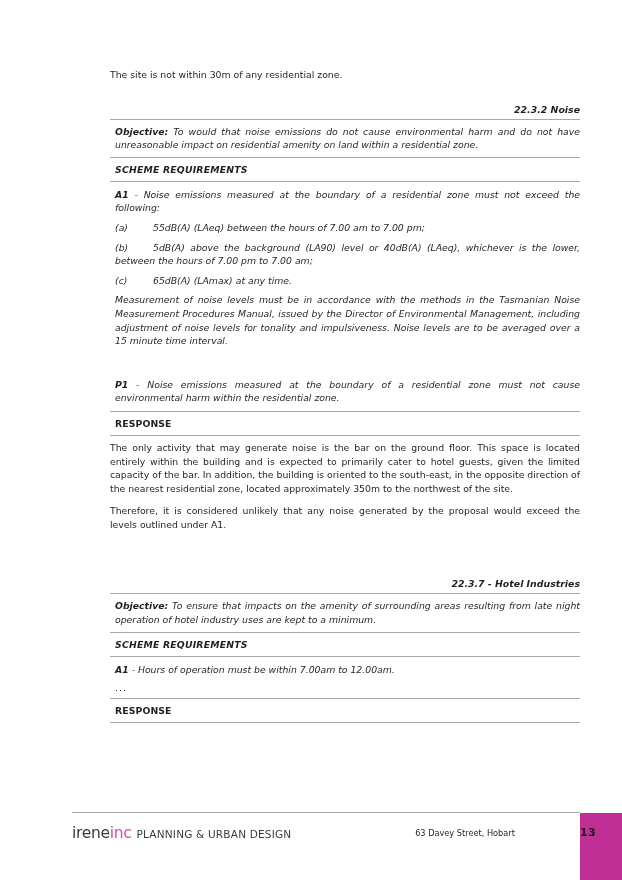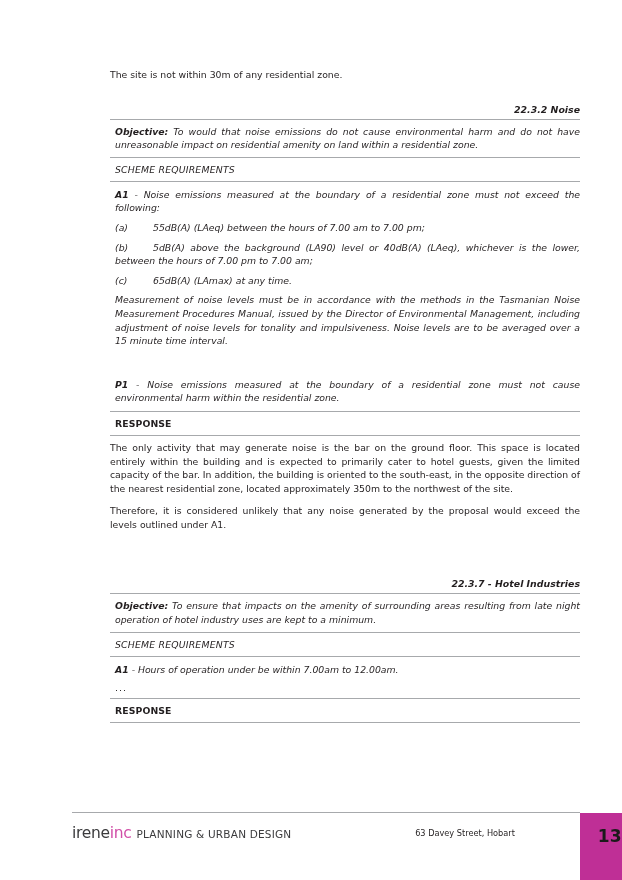--- a/index.html
+++ b/index.html
@@ -71,21 +71,21 @@
     margin: 5px 0 5px 0;
     color: #231f20;
   }
   .obj-para .lead {
     font-weight: bold;
   }
 
   .block-label {
     font-size: 9.3px;
     font-style: italic;
-    font-weight: normal;
+    font-weight: bold;
     letter-spacing: 0.2px;
     line-height: 13px;
     margin: 5px 0 5px 0;
     color: #231f20;
   }
   .block-label.upright {
     font-style: normal;
     font-weight: bold;
     letter-spacing: 0.1px;
   }
@@ -189,22 +189,22 @@
     bottom: 0;
     top: 1px;
     width: 42px;
     background: #bf2f96;
   }
   .page-badge .num {
     position: absolute;
     left: 0;
     right: 0;
     top: 13px;
-    text-align: right;
-    font-size: 17px;
+    text-align: left;
+    font-size: 11px;
     font-weight: bold;
     color: #1a1a1a;
     letter-spacing: 0.3px;
   }
 </style>
 </head>
 <body>
 
 <div class="page">
 
@@ -272,21 +272,21 @@
         <p class="obj-para"><span class="lead">Objective:</span><span> To ensure that impacts on the amenity of surrounding areas resulting from late night operation of hotel industry uses are kept to a minimum.</span></p>
       </div>
       <div class="rule"></div>
 
       <div class="indent">
         <div class="block-label">SCHEME REQUIREMENTS</div>
       </div>
       <div class="rule"></div>
 
       <div class="indent">
-        <p class="req-para"><span class="strong">A1</span><span> - Hours of operation under be within 7.00am to 12.00am.</span></p>
+        <p class="req-para"><span class="strong">A1</span><span> - Hours of operation must be within 7.00am to 12.00am.</span></p>
 
         <p class="ellipsis">...</p>
       </div>
       <div class="rule"></div>
 
       <div class="indent">
         <div class="block-label upright">RESPONSE</div>
       </div>
       <div class="rule"></div>
 

